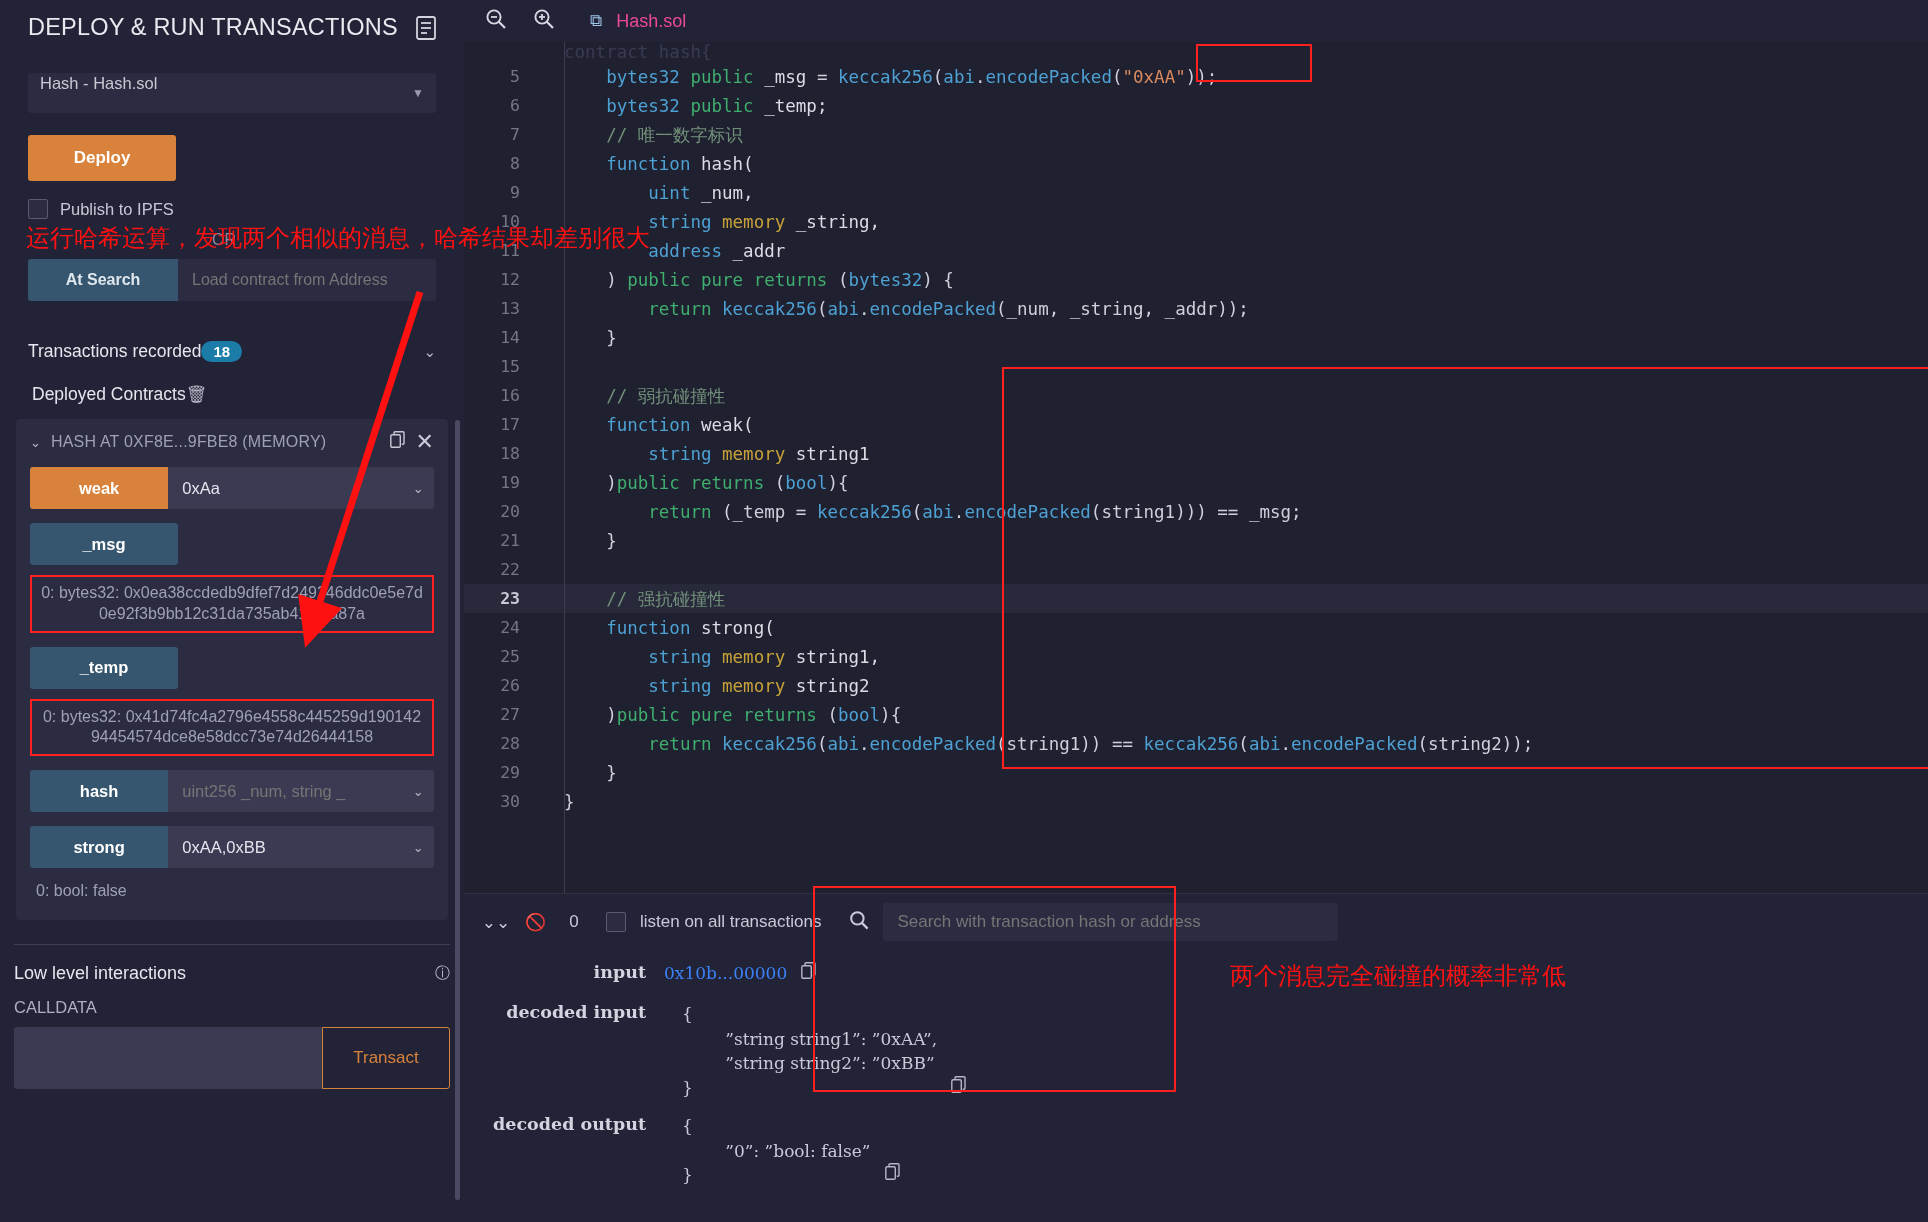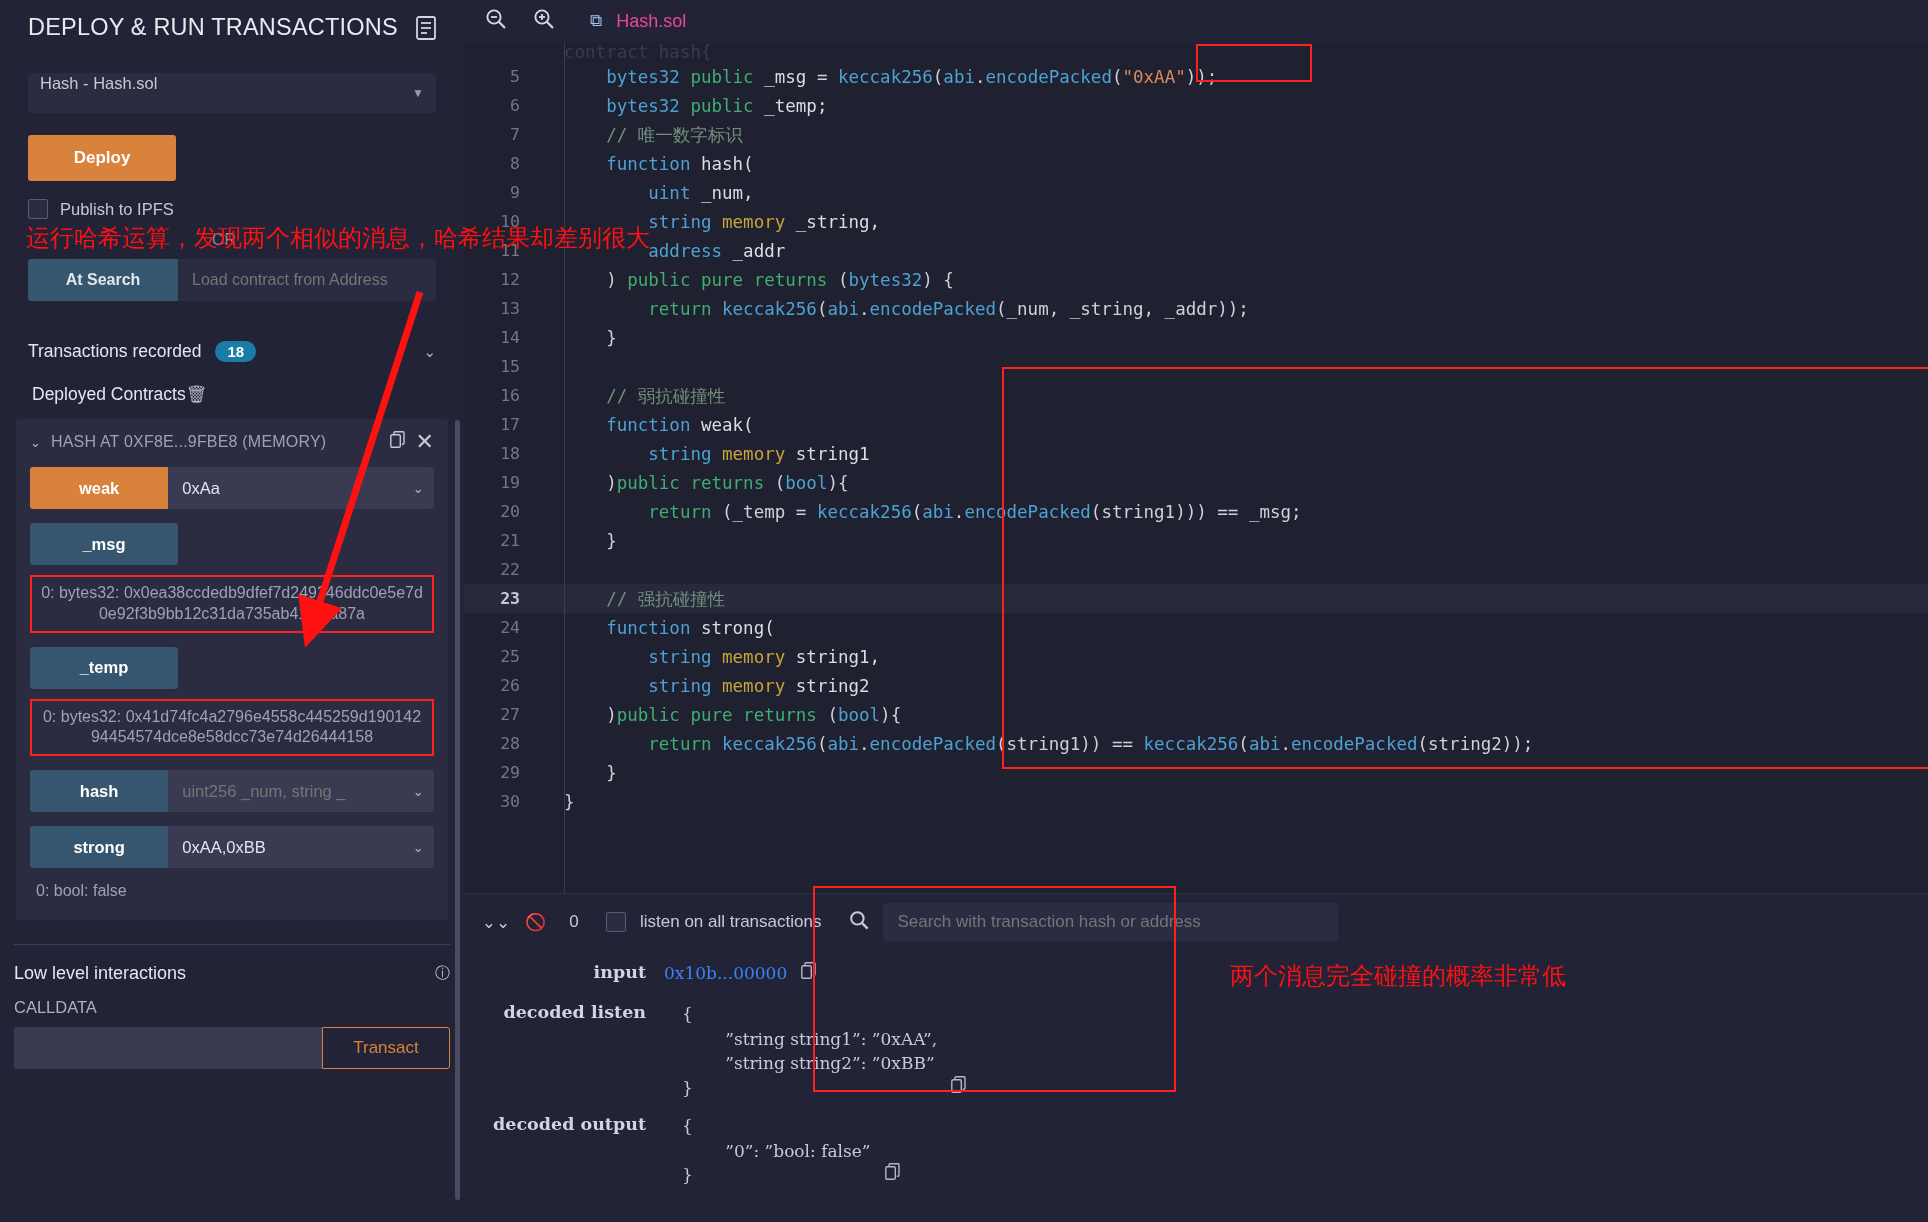--- a/index.html
+++ b/index.html
@@ -60,21 +60,21 @@
     font-size: 16px; font-weight: 700; border-radius: 3px 0 0 3px; cursor: pointer;
     font-family: "Liberation Sans", sans-serif;
   }
   .ataddr-input {
     flex: 1; background: #2b2c41; border: none; color: #8d8da1;
     font-size: 16px; padding-left: 14px; border-radius: 0 3px 3px 0;
     font-family: "Liberation Sans", sans-serif; outline: none;
   }
 
   .tx-rec {
-    display: flex; align-items: center; gap: 14px;
+    display: flex; align-items: center; 
     margin: 40px 28px 0 28px; position: relative;
   }
   .tx-rec-label { color: #e6e6ee; font-size: 17.5px; font-weight: 400; }
   .badge {
     background: #1c7ca8; color: #fff; border-radius: 12px;
     padding: 2px 12px; font-size: 15px; font-weight: 700;
   }
   .chev-right { position: absolute; right: 0; color: #b9b9c9; font-size: 15px; }
 
   .dep-contracts {
@@ -123,21 +123,21 @@
   .boolres { color: #9fa0b5; font-size: 16px; margin-top: 14px; padding-left: 6px; }
 
   .sep { height: 1px; background: #3d3e55; margin: 24px 14px 0 14px; }
   .lli-head {
     display: flex; align-items: center; justify-content: space-between;
     margin: 18px 14px 0 14px;
   }
   .lli-title { color: #e6e6ee; font-size: 18px; }
   .lli-i { color: #b9b9c9; font-size: 15px; }
   .calldata-lbl { color: #b0b0c2; font-size: 16.5px; margin: 14px 0 0 14px; }
-  .calldata-row { display: flex; margin: 10px 14px 0 14px; height: 42px; }
+  .calldata-row { display: flex; margin: 10px 14px 0 14px; height: 62px; }
   .calldata-input {
     flex: 1; background: #3a3b52; border: none; outline: none;
     border-radius: 3px 0 0 3px; color: #e4e4ee; padding-left: 12px;
     font-family: "Liberation Sans", sans-serif; font-size: 16px;
   }
   .transact-btn {
     width: 128px; background: transparent; color: #d9823b;
     border: 1.5px solid #d9823b; border-radius: 0 3px 3px 0;
     font-size: 17px; cursor: pointer; font-family: "Liberation Sans", sans-serif;
   }
@@ -504,21 +504,21 @@
             <span class="copy-ic">
               <svg width="16" height="18" viewBox="0 0 16 18">
                   <rect x="0.8" y="3.8" width="9.5" height="12.5" rx="1.4" fill="none" stroke="#b6b6c6" stroke-width="1.4"></rect>
                   <path d="M4 3.2 V1.7 a1 1 0 0 1 1-1 h8 a1 1 0 0 1 1 1 v10.5 a1 1 0 0 1-1 1 h-1.2" fill="none" stroke="#b6b6c6" stroke-width="1.4"></path>
                 </svg>
             </span>
           </div>
         </div>
 
         <div class="trow" style="min-height:112px">
-          <div class="tlabel">decoded listen</div>
+          <div class="tlabel">decoded input</div>
           <div style="margin-left:18px; display:flex; align-items:flex-end; gap:14px;">
             <div class="json-block">{
         ”string string1”: ”0xAA”,
         ”string string2”: ”0xBB”
 }</div>
             <span class="copy-ic" style="padding-bottom:3px">
               <svg width="16" height="18" viewBox="0 0 16 18">
                   <rect x="0.8" y="3.8" width="9.5" height="12.5" rx="1.4" fill="none" stroke="#b6b6c6" stroke-width="1.4"></rect>
                   <path d="M4 3.2 V1.7 a1 1 0 0 1 1-1 h8 a1 1 0 0 1 1 1 v10.5 a1 1 0 0 1-1 1 h-1.2" fill="none" stroke="#b6b6c6" stroke-width="1.4"></path>
                 </svg>

